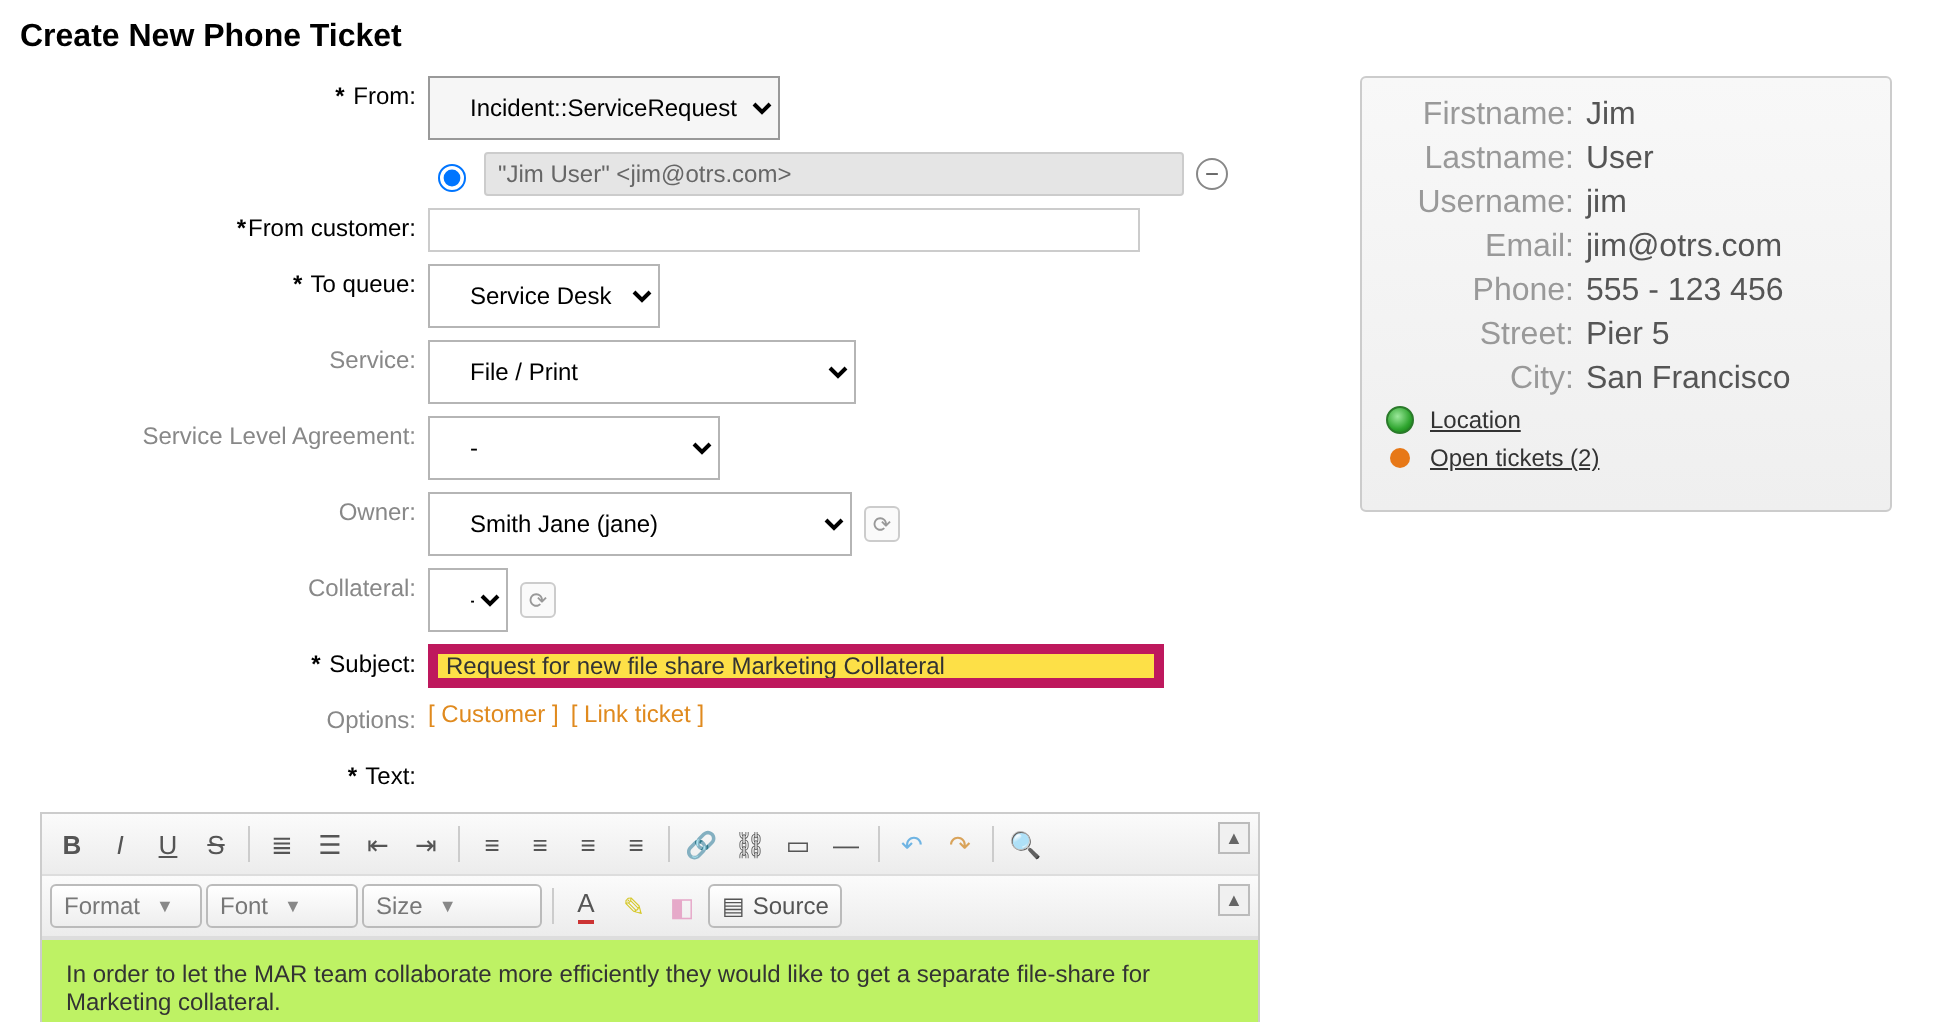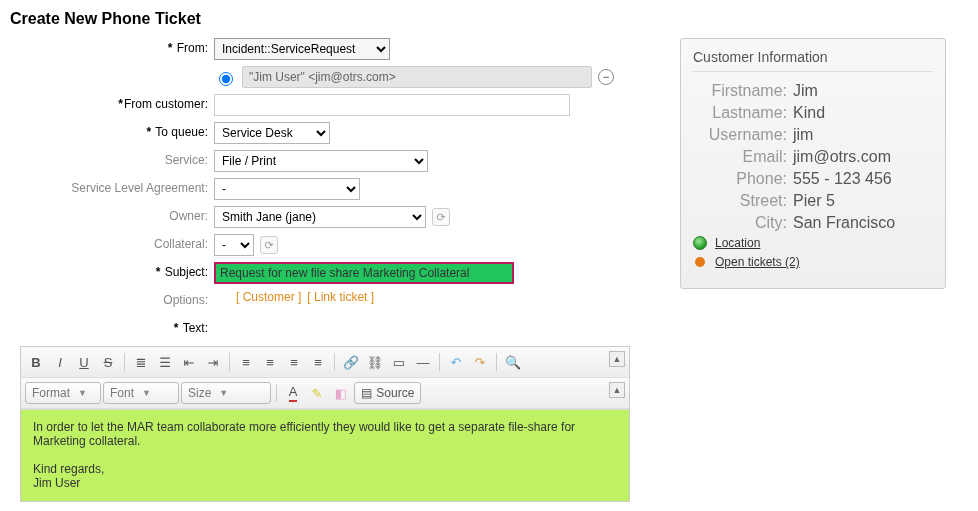--- a/index.html
+++ b/index.html
@@ -43,43 +43,43 @@
   .form-label .req { color:#000; font-weight:bold; margin-right:1px;}
   .form-value {
     flex: 1 1 auto;
     display:flex;
     align-items:center;
     gap:6px;
     flex-wrap:wrap;
   }
   select {
     font-size: 12px;
-    height: 22px;
+    height: 32px;
     border:1px solid #b5b5b5;
     background:#fff;
-    padding-left:3px;
+    padding-left:16px;
   }
   select.type-sel { width: 176px; background:#f6f6f6; border-color:#999;}
   select.queue-sel { width: 116px; }
   select.service-sel { width: 214px; }
   select.sla-sel { width: 146px; }
   select.owner-sel { width: 212px; }
   select.resp-sel { width: 40px; }
   input[type=text].long-input {
     width: 356px;
     height: 22px;
     border:1px solid #ccc;
     padding:2px 4px;
     font-size:12px;
   }
   .subject-input {
-    width: 300px;
+    width: 368px;
     height: 22px;
-    border:2px solid #be185d;
-    background:#22c55e;
+    border:5px solid #be185d;
+    background:#fde047;
     padding:2px 4px;
     font-size:12px;
     color:#333;
   }
   .customer-box {
     display:flex;
     align-items:center;
     gap:6px;
     width:400px;
   }
@@ -101,21 +101,21 @@
     width:16px;height:16px;border:1px solid #888;border-radius:50%;
     display:flex;align-items:center;justify-content:center;
     font-size:12px;line-height:1;color:#555;background:#fff;
     cursor:pointer;
   }
   .refresh-icon {
     width:18px;height:18px;display:inline-flex;align-items:center;justify-content:center;
     border:1px solid #ccc;border-radius:3px;background:#fafafa;color:#999;cursor:pointer;font-size:11px;
   }
   .options-links a { color:#e08a1e; text-decoration:none; }
-  .options-links { color:#e08a1e;margin-left:22px; }
+  .options-links { color:#e08a1e; }
 
   
   .editor-wrap {
     margin-top:6px;
     margin-left:10px;
     width:610px;
     border:1px solid #ccc;
     background:#f4f4f4;
   }
   .toolbar {
@@ -358,28 +358,27 @@
         <div>In order to let the MAR team collaborate more efficiently they would like to get a separate file-share for Marketing collateral.</div>
         <br>
         <div>Kind regards,</div>
         <div>Jim User</div>
       </div>
     </div>
 
   </div>
 
   <div class="info-panel">
-    <h2>Customer Information</h2>
     <div class="info-row">
         <div class="info-k">Firstname:</div>
         <div class="info-v">Jim</div>
       </div>
     <div class="info-row">
         <div class="info-k">Lastname:</div>
-        <div class="info-v">Kind</div>
+        <div class="info-v">User</div>
       </div>
     <div class="info-row">
         <div class="info-k">Username:</div>
         <div class="info-v">jim</div>
       </div>
     <div class="info-row">
         <div class="info-k">Email:</div>
         <div class="info-v">jim@otrs.com</div>
       </div>
     <div class="info-row">

